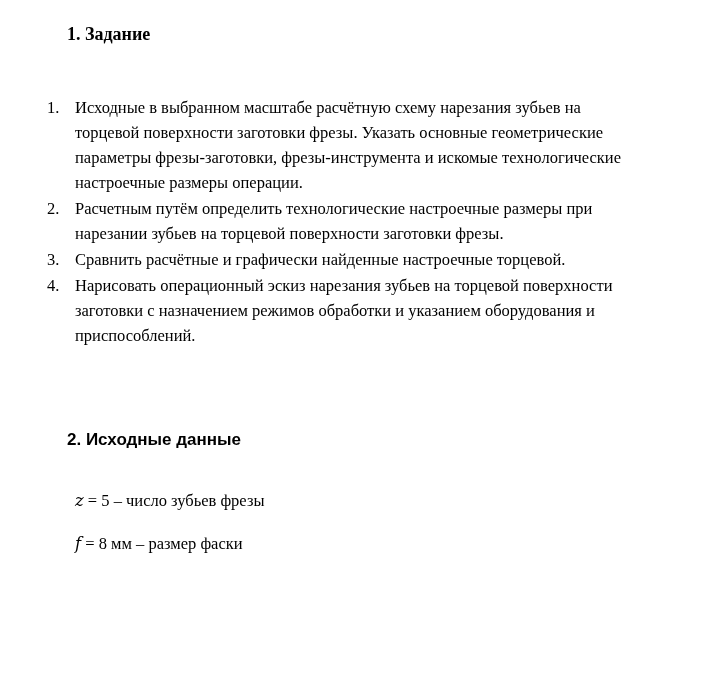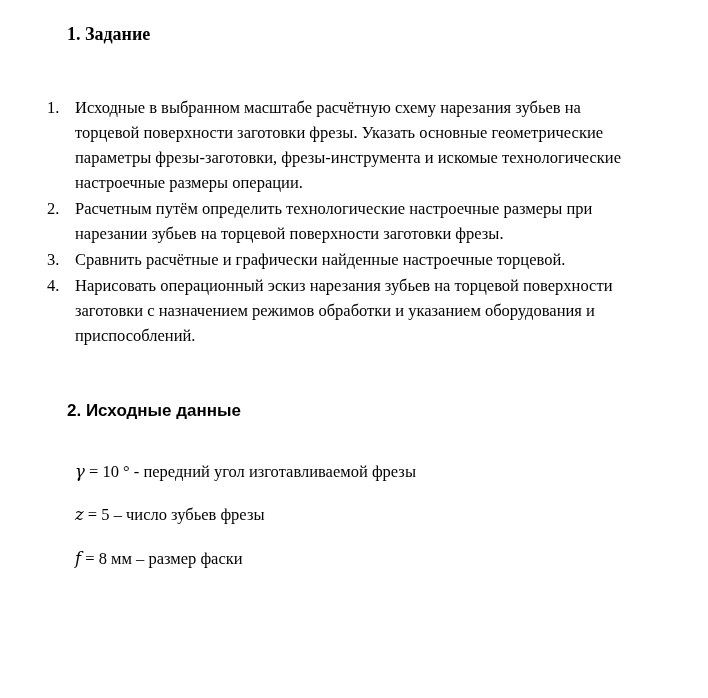--- a/index.html
+++ b/index.html
@@ -41,21 +41,21 @@
     margin-bottom: 1px;
   }
   .task-num {
     flex: 0 0 28px;
     text-align: left;
   }
   .task-text {
     flex: 1 1 auto;
   }
   .section2 {
-    margin-top: 53px;
+    margin-top: 82px;
   }
   .params {
     margin-top: 40px;
     margin-left: 28px;
     font-size: 16.5px;
   }
   .param-row {
     margin-bottom: 15px;
     line-height: 22px;
     white-space: nowrap;
@@ -98,23 +98,20 @@
       <span class="task-num">4.</span>
       <span class="task-text">Нарисовать операционный эскиз нарезания зубьев на торцевой поверхности заготовки с назначением режимов обработки и указанием оборудования и приспособлений.</span>
     </div>
   </div>
 
   <div class="section2">
     <h1 class="heading sans">2. Исходные данные</h1>
 
     <div class="params">
       <div class="param-row">
-        <span class="param-sym">γ</span><span class="param-sub"></span><span class="param-text"> = 10 ° - передний угол изготавливаемой фрезы</span>
-      </div>
-      <div class="param-row">
         <span class="param-sym">z</span><span class="param-sub"></span><span class="param-text"> = 5 – число зубьев фрезы</span>
       </div>
       <div class="param-row">
         <span class="param-sym">f</span><span class="param-sub"></span><span class="param-text"> = 8 мм – размер фаски</span>
       </div>
 
     </div>
   </div>
 
 </div>

